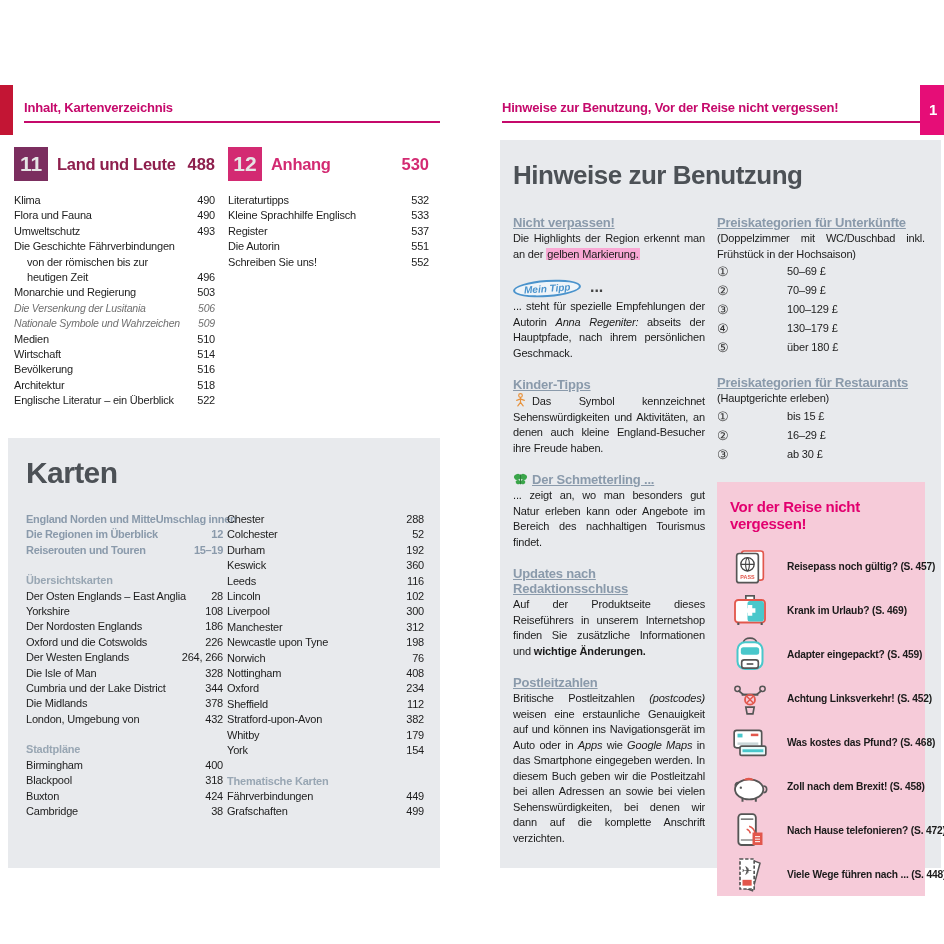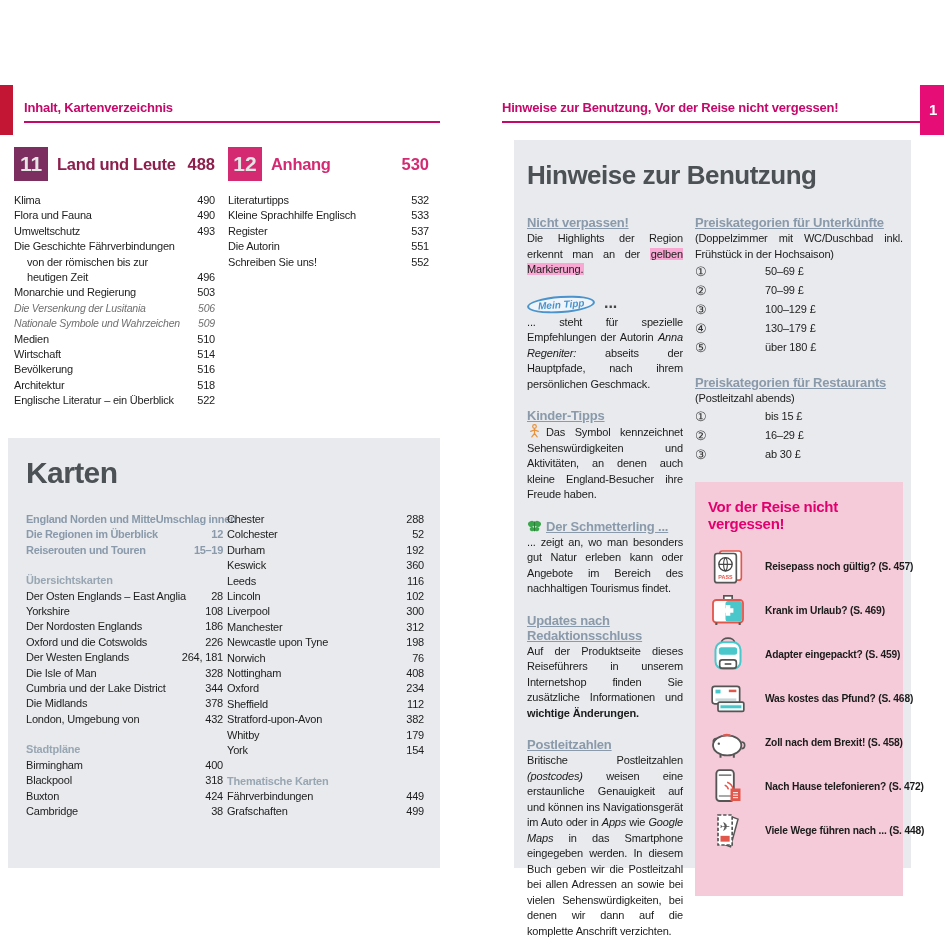--- a/index.html
+++ b/index.html
@@ -44,22 +44,22 @@
   .trow.h{color:#98a6b3;font-weight:bold;margin-top:15px;}
 
   
   .karten{position:absolute;left:8px;top:438px;width:432px;height:430px;background:#e8eaed;
           box-sizing:border-box;padding:12px 12px 0 10px;}
   .karten h1{font-size:30px;color:#4c5156;margin:6px 0 22px 8px;letter-spacing:-0.6px;}
   .kcols{display:flex;gap:4px;padding-left:8px;}
   .kcol{width:197px;}
 
   
-  .hints{position:absolute;left:500px;top:140px;width:397px;height:728px;background:#e8eaed;
-         box-sizing:border-box;padding:18px 8px 0 13px;margin-left:14px;}
+  .hints{position:absolute;left:500px;top:140px;width:441px;height:728px;background:#e8eaed;
+         box-sizing:border-box;padding:18px 16px 0 13px;}
   .hints h1{font-size:26px;color:#4c5156;margin:2px 0 24px 0;letter-spacing:-0.5px;}
   .hcols{display:flex;gap:12px;}
   .hcol1{width:202px;}
   .hcol2{width:208px;}
 
   .sec{margin-bottom:16px;}
   .sec h3{font-size:13px;font-weight:bold;color:#8a9aab;margin:0 0 1px 0;letter-spacing:-0.2px;text-decoration:underline;}
   .sec p{font-size:11px;line-height:15.5px;margin:0;text-align:justify;color:#1b1b1b;letter-spacing:-0.15px;}
   .re-hl{background:#f9a8d4;font-weight:normal;padding:0 1px;}
   .re-bold{font-weight:bold;}
@@ -310,21 +310,21 @@
           <div class="trow">
           <span class="lbl">Der Nordosten Englands</span>
           <span class="pg">186</span>
         </div>
           <div class="trow">
           <span class="lbl">Oxford und die Cotswolds</span>
           <span class="pg">226</span>
         </div>
           <div class="trow">
           <span class="lbl">Der Westen Englands</span>
-          <span class="pg">264, 181</span>
+          <span class="pg">264, 266</span>
         </div>
           <div class="trow">
           <span class="lbl">Die Isle of Man</span>
           <span class="pg">328</span>
         </div>
           <div class="trow">
           <span class="lbl">Cumbria und der Lake District</span>
           <span class="pg">344</span>
         </div>
           <div class="trow">
@@ -506,21 +506,21 @@
             </div>
               <div class="prow">
               <span class="pn">⑤</span>
               <span class="pv">über 180 £</span>
             </div>
             </div>
         </div>
 
         <div class="sec price">
           <h3>Preiskategorien für Restaurants</h3>
-          <p class="psub">(Postleitzahl abends)</p>
+          <p class="psub">(Hauptgerichte erleben)</p>
           <div>
 
           <div class="prow">
               <span class="pn">①</span>
               <span class="pv">bis 15 £</span>
             </div>
               <div class="prow">
               <span class="pn">②</span>
               <span class="pv">16–29 £</span>
             </div>
@@ -548,20 +548,26 @@
               <span class="plabel">Krank im Urlaub? (S. 469)</span>
             </div>
               <div class="pitem">
               <svg class="picon">
                   <use href="#i-backpack"></use>
                 </svg>
               <span class="plabel">Adapter eingepackt? (S. 459)</span>
             </div>
               <div class="pitem">
               <svg class="picon">
+                  <use href="#i-scooter"></use>
+                </svg>
+              <span class="plabel">Achtung Linksverkehr! (S. 452)</span>
+            </div>
+              <div class="pitem">
+              <svg class="picon">
                   <use href="#i-creditcard"></use>
                 </svg>
               <span class="plabel">Was kostes das Pfund? (S. 468)</span>
             </div>
               <div class="pitem">
               <svg class="picon">
                   <use href="#i-piggybank"></use>
                 </svg>
               <span class="plabel">Zoll nach dem Brexit! (S. 458)</span>
             </div>

